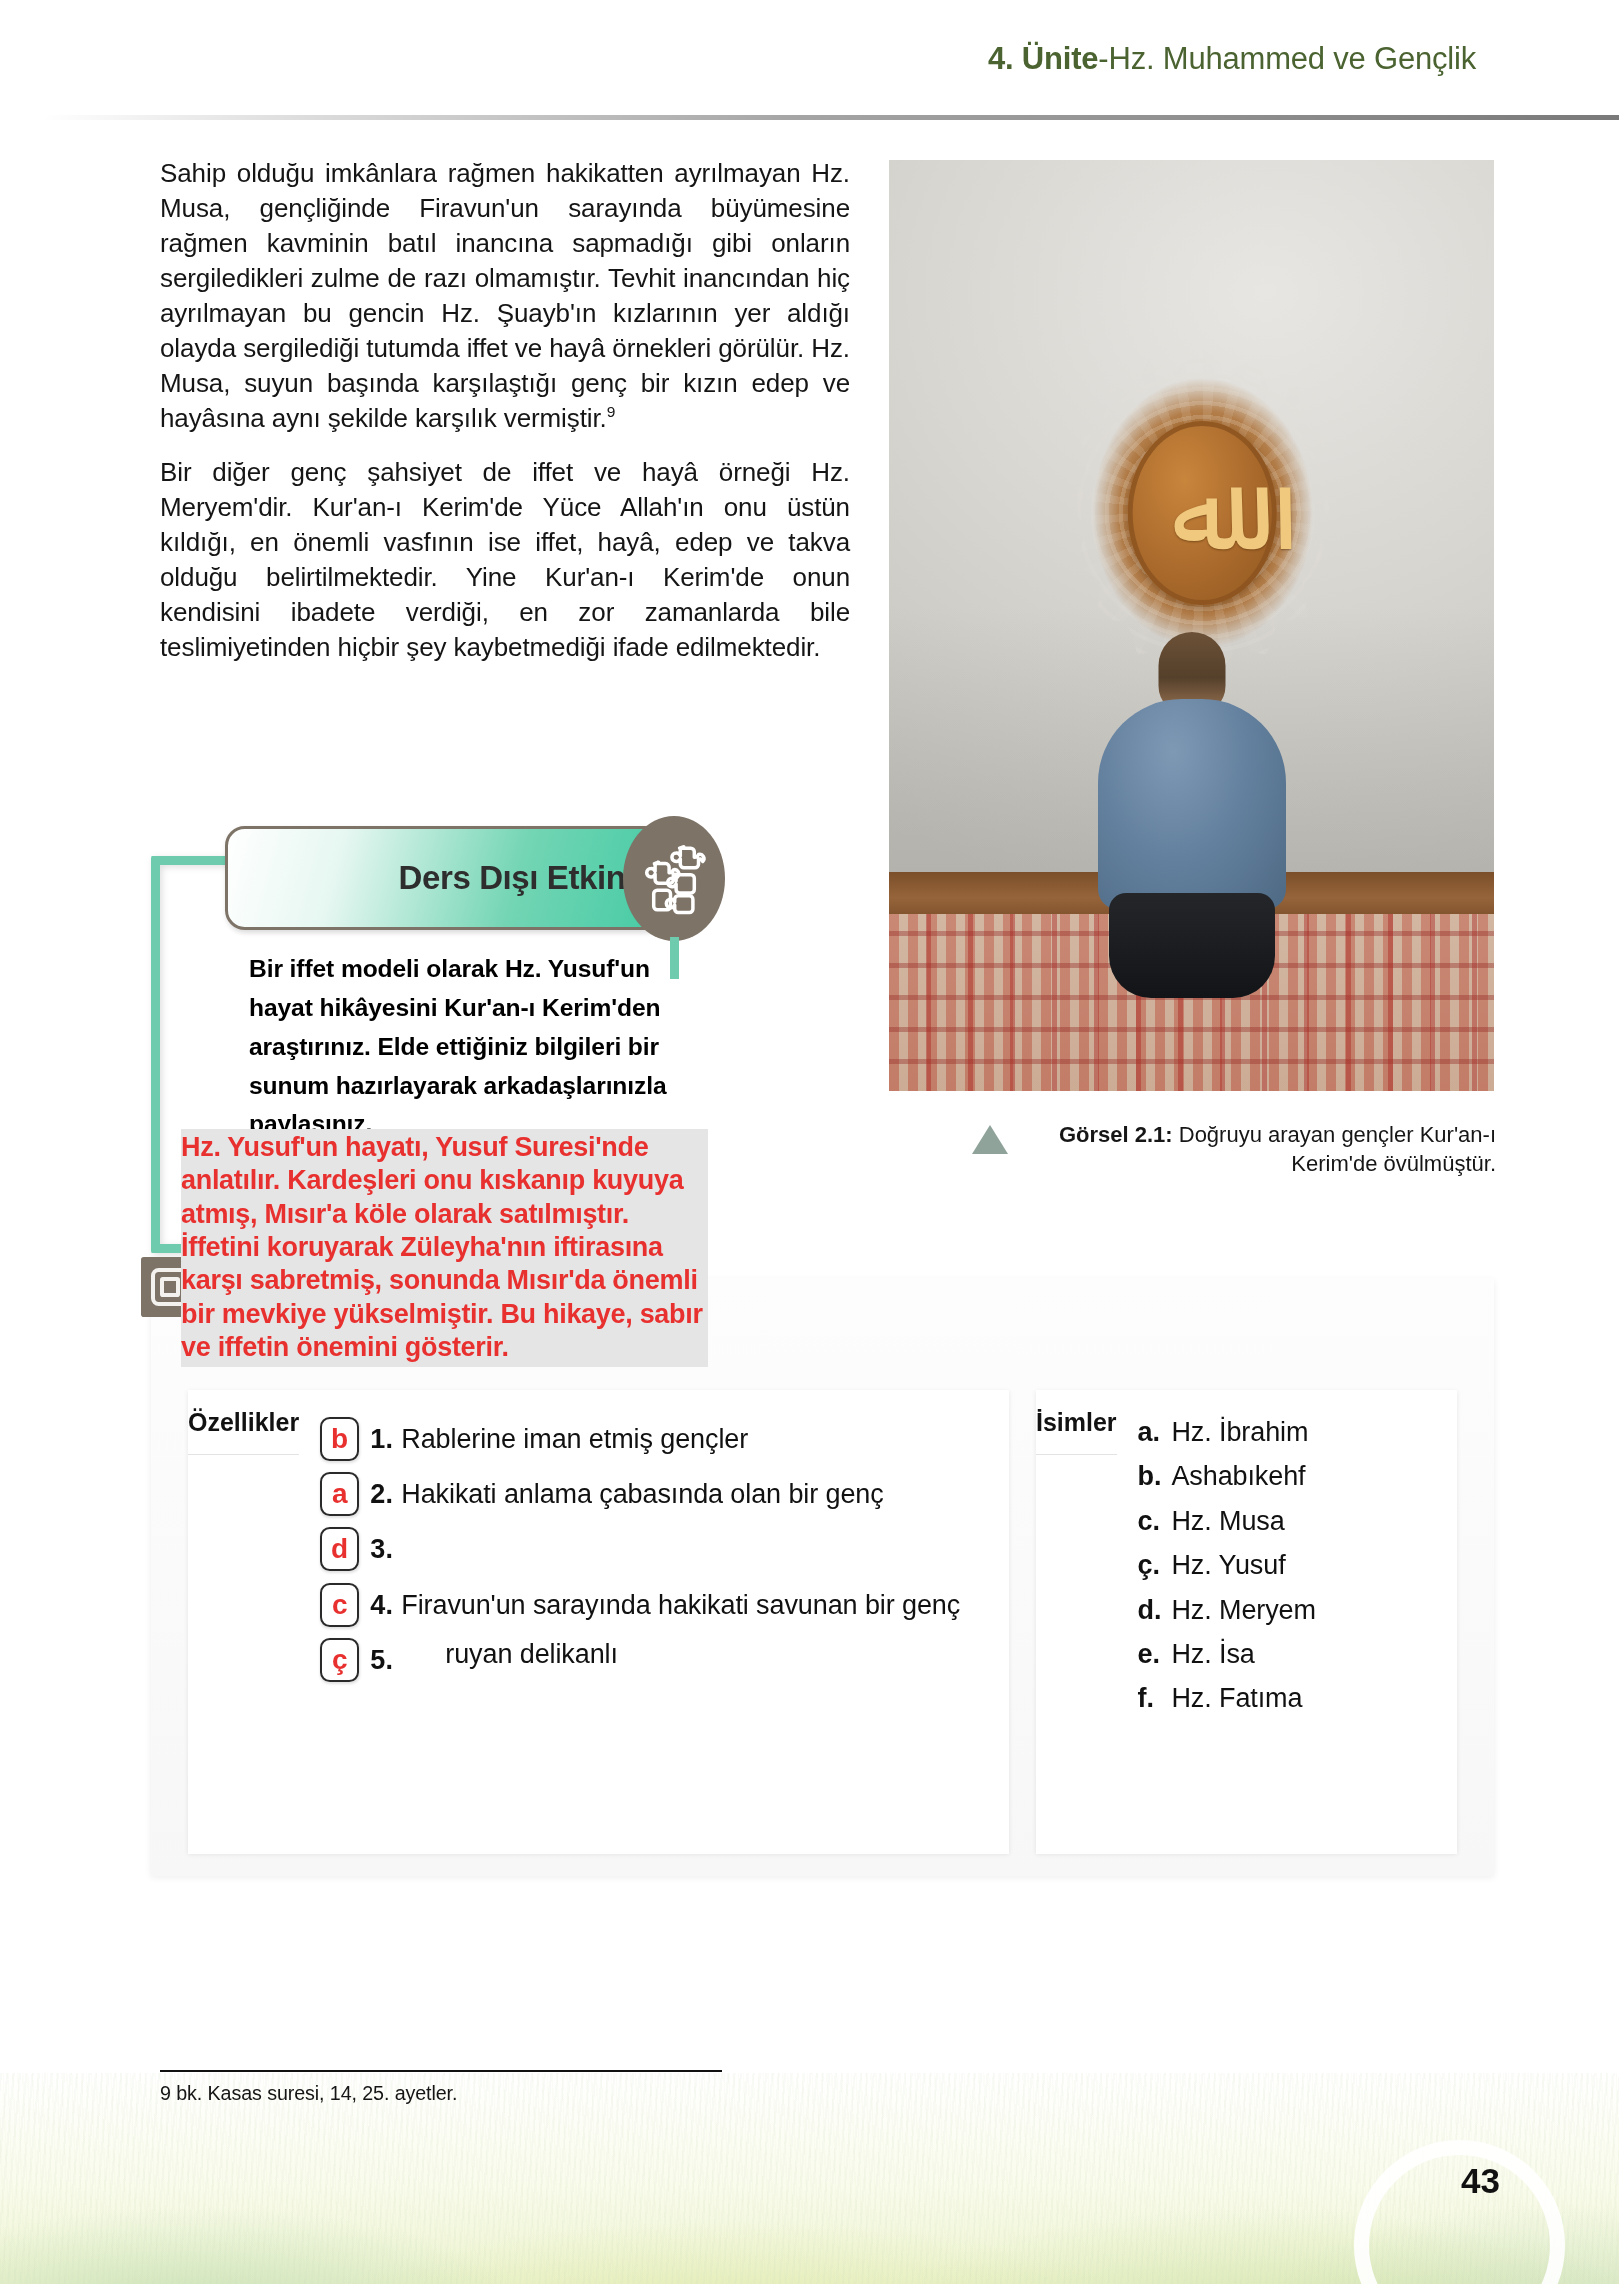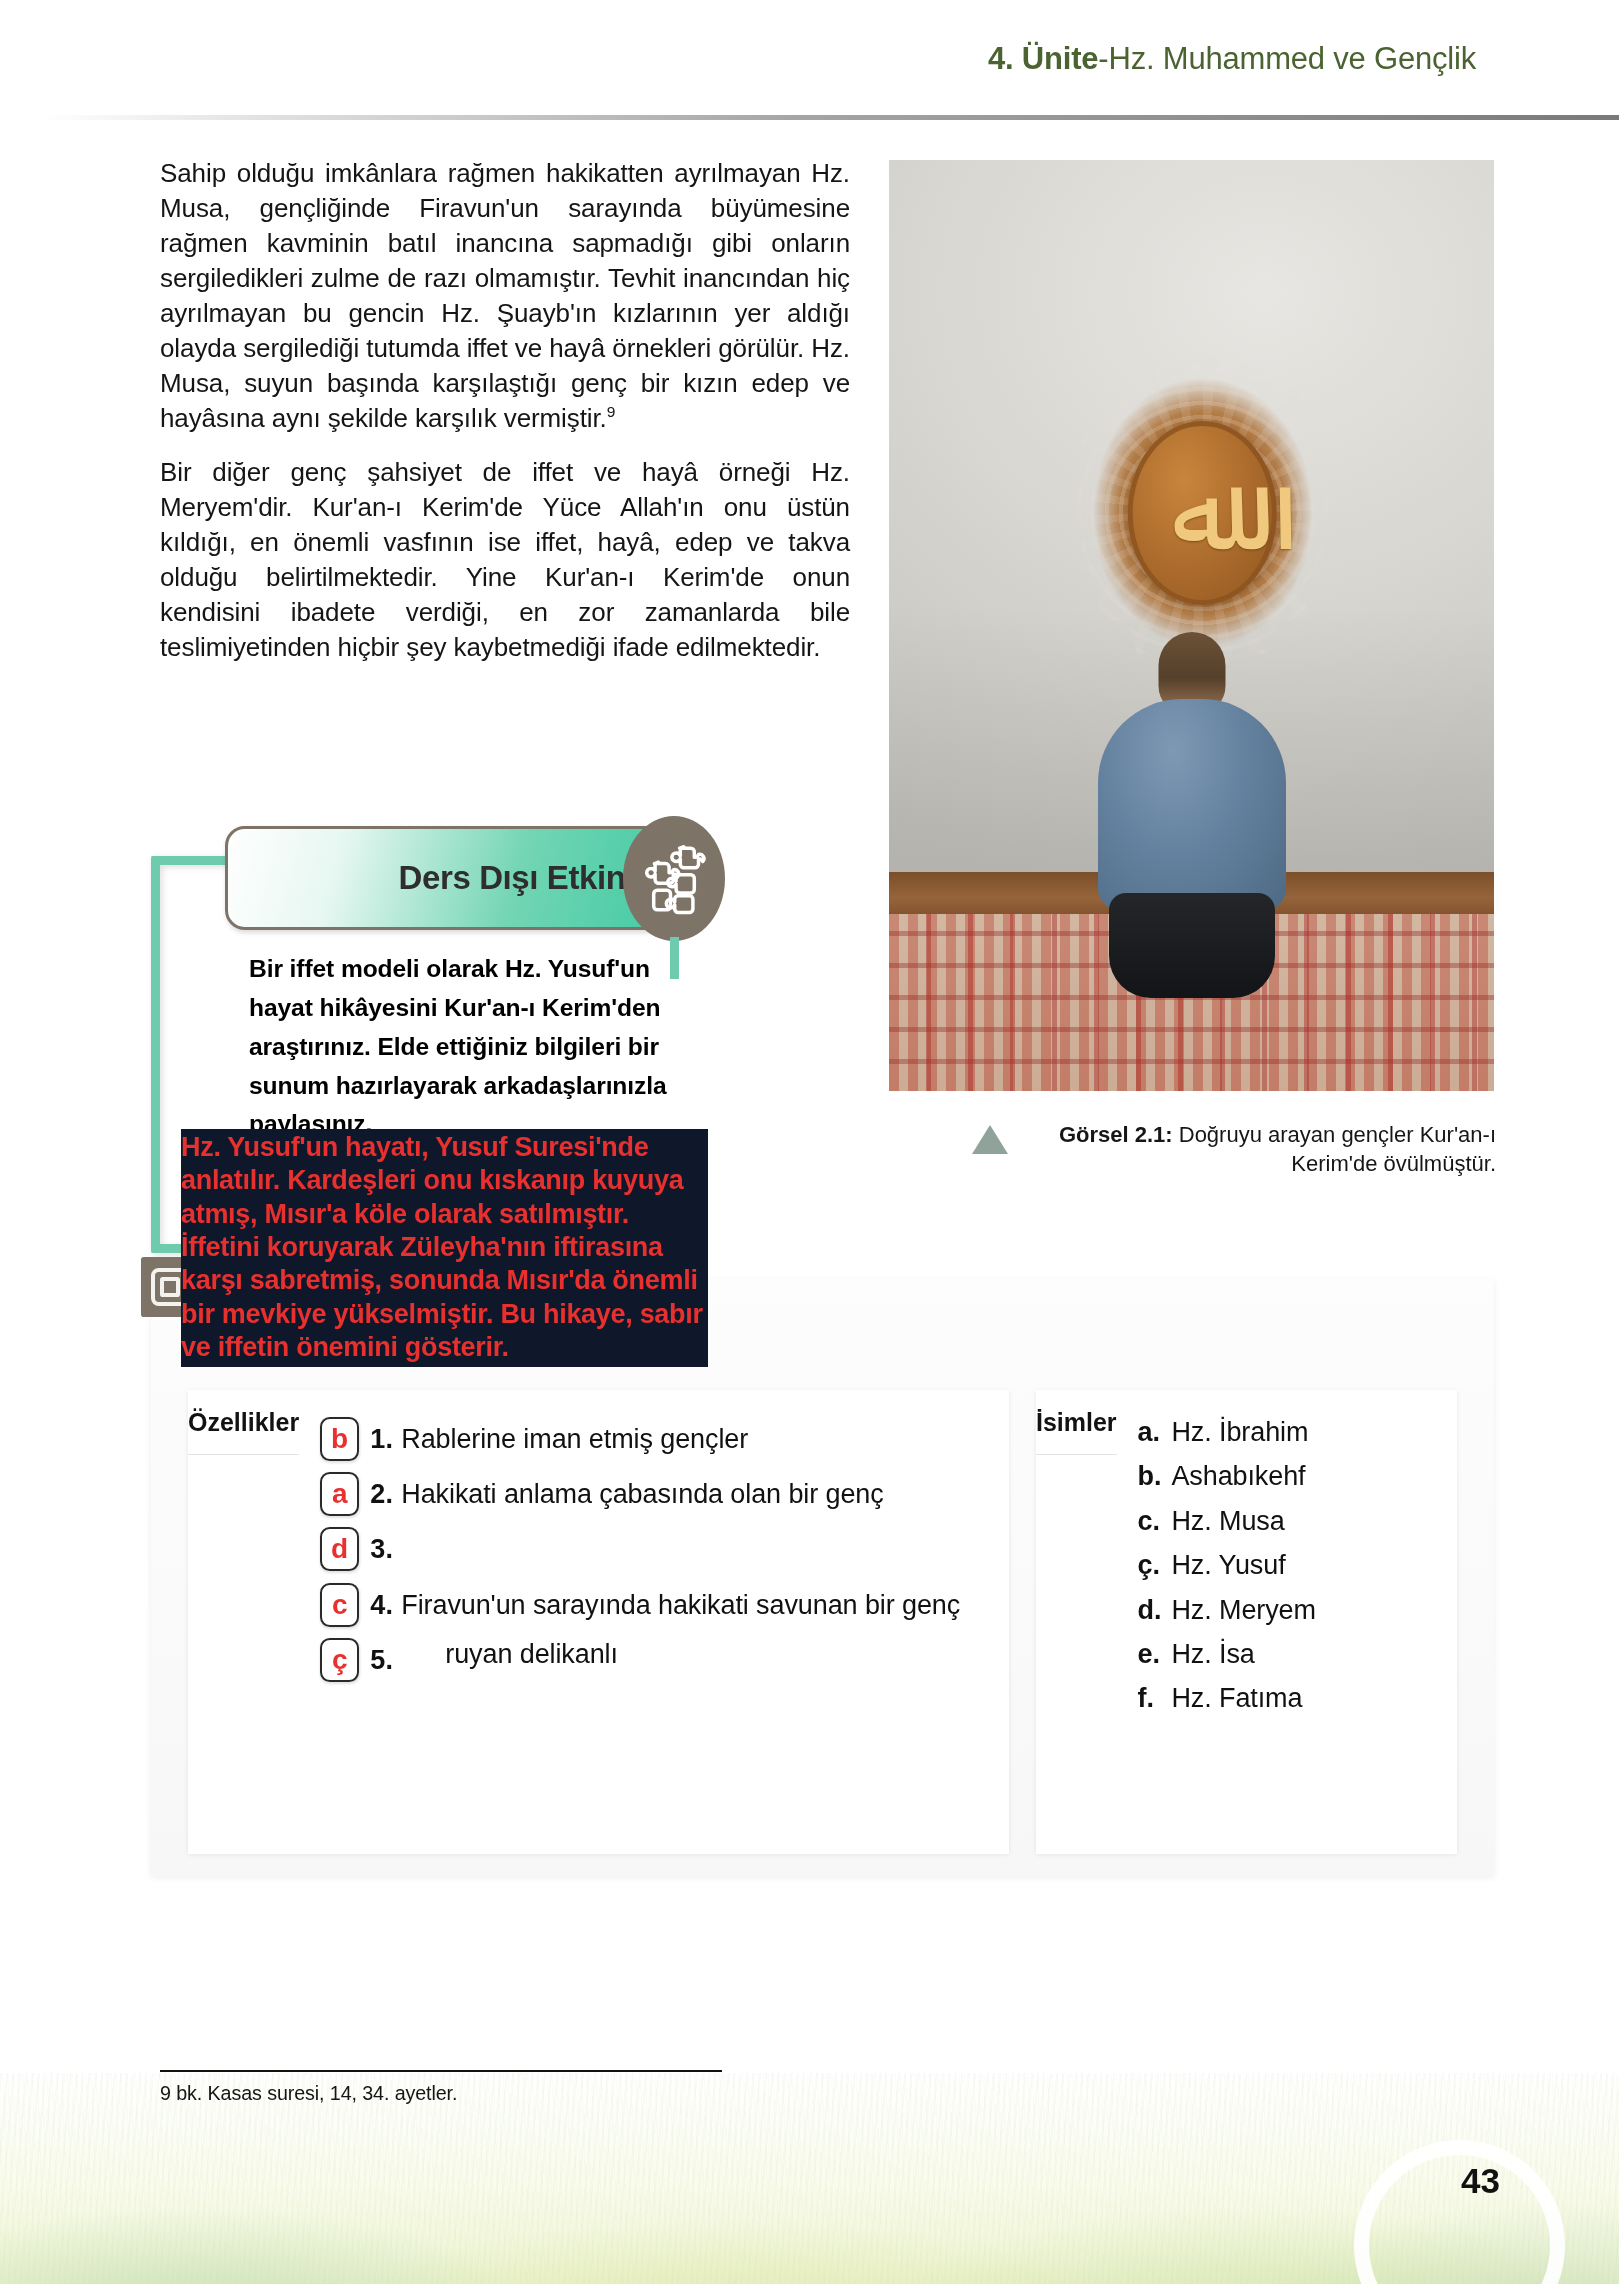--- a/index.html
+++ b/index.html
@@ -272,21 +272,21 @@
   .red-note {
     position: absolute;
     left: 181px; top: 1129px;
     width: 527px;
     z-index: 9;
     font-size: 27px;
     font-weight: 700;
     line-height: 1.235;
     color: #e8302f;
     letter-spacing: -0.3px;
-    background: #0f172a;
+    background: #e5e5e5;
     padding: 2.1px 0 2.8px 0;
   }
 
   
   .qr-icon {
     position: absolute;
     left: 141px; top: 1257px;
     width: 58px; height: 60px;
     background: #7d7367;
     border-radius: 2.8px;
@@ -557,20 +557,20 @@
           </div>
 
         </div>
       </div>
 
     </div>
   </div>
 
   <div class="footnote">
     <div class="footnote-rule"></div>
-    <div class="footnote-text">9  bk. Kasas suresi, 14, 34. ayetler.</div>
+    <div class="footnote-text">9  bk. Kasas suresi, 14, 25. ayetler.</div>
   </div>
 
   <div class="page-badge"></div>
   <div class="page-num">43</div>
 
 </div>
 
 
 </body></html>

